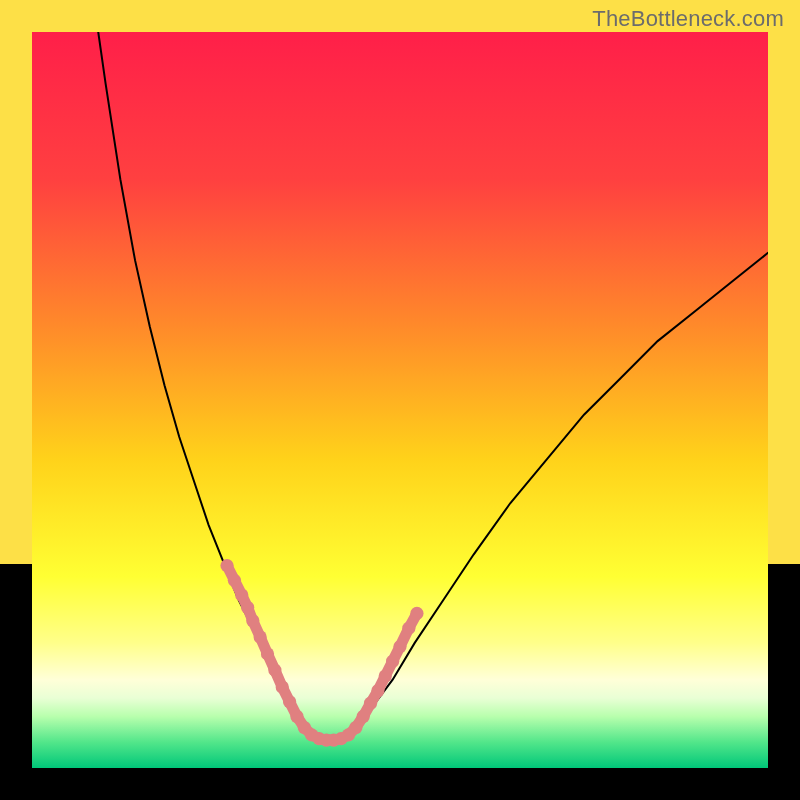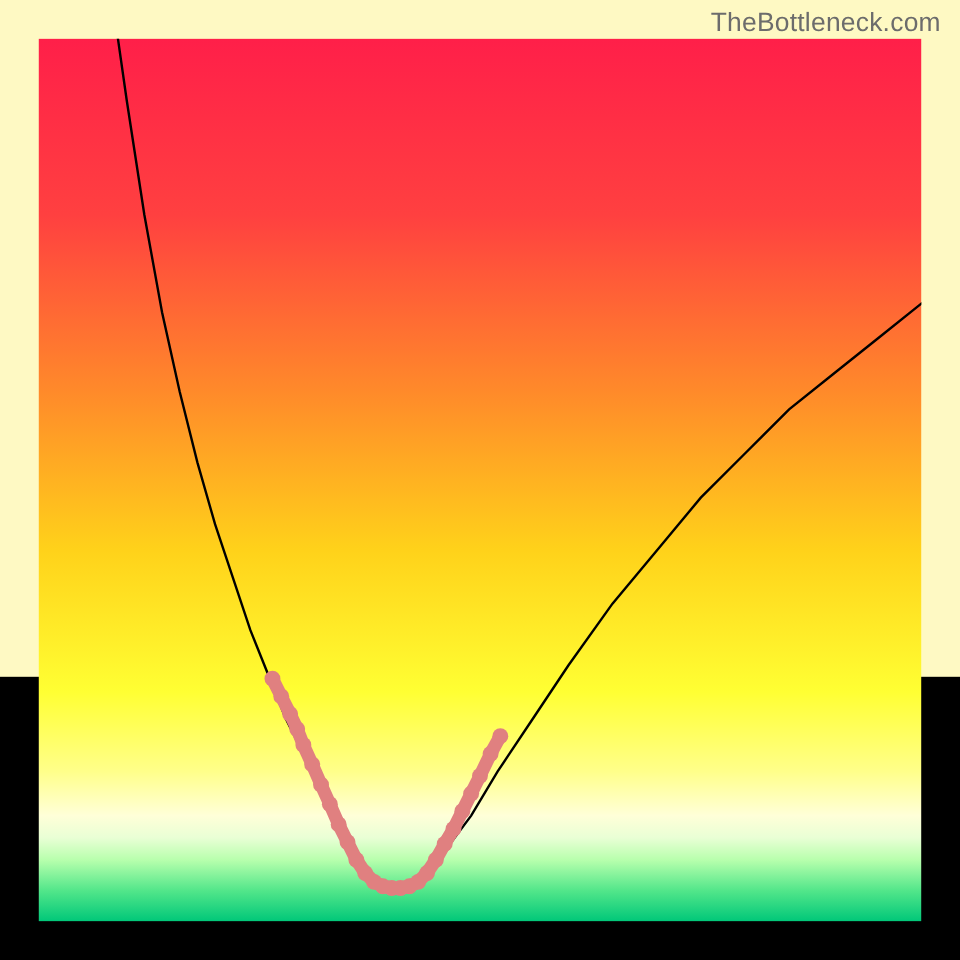--- a/index.html
+++ b/index.html
@@ -10,21 +10,21 @@
     background: #000;
     overflow: hidden;
     font-family: Arial, Helvetica, sans-serif;
   }
   .frame {
     position: absolute;
     top: 0;
     left: 0;
     width: 800px;
     height: 564px;
-    background: #fef9c3;
+    background: #fde047;
   }
   .plot-area {
     position: absolute;
     top: 32px;
     left: 32px;
     width: 736px;
     height: 736px;
     overflow: hidden;
   }
   .gradient {

